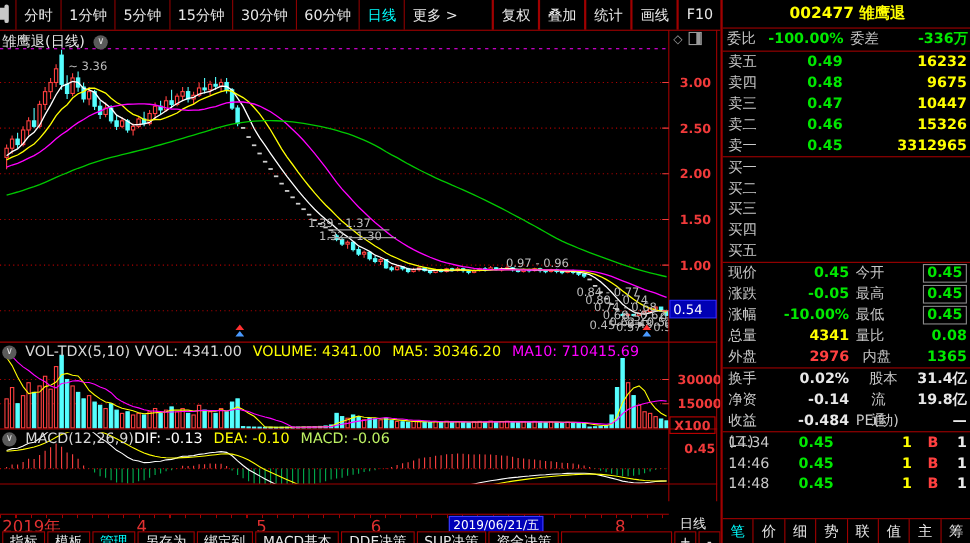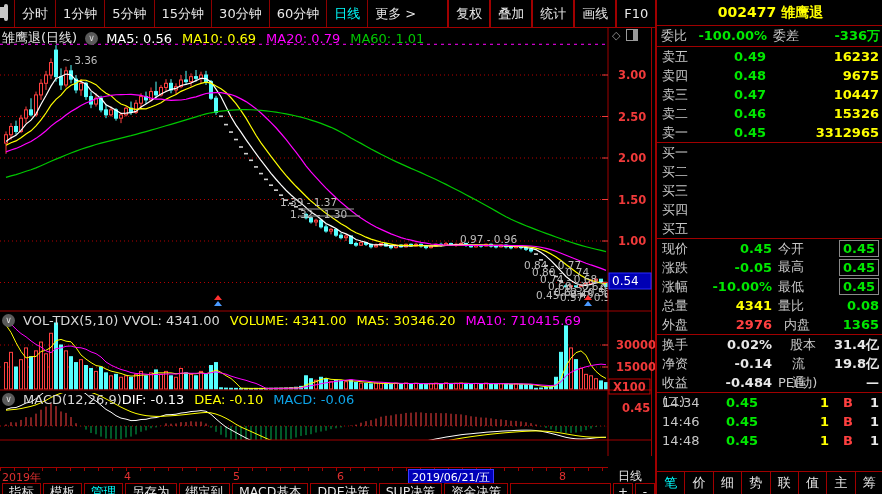--- a/index.html
+++ b/index.html
@@ -23,21 +23,21 @@
   #vol-header{top:286px;}
   #macd-header{top:365px;}
   .corner-icons{position:absolute;left:612px;top:2px;color:#9a9a9a;font-size:11px;display:flex;gap:6px;z-index:5;}
   .mini-split{width:10px;height:10px;border:1px solid #9a9a9a;position:relative;display:inline-block;}
   .mini-split::after{content:"";position:absolute;right:0;top:0;bottom:0;width:4px;background:#9a9a9a;}
   
   #xaxis{position:absolute;left:0;top:440px;width:608px;height:16px;background:#000;
          border-top:1px solid #a00000;}
   #xaxis .ticks{position:absolute;left:0;top:0;width:100%;height:3px;
       background:repeating-linear-gradient(90deg,#a00000 0 1px,transparent 1px 14px);}
-  .x-label{position:absolute;top:2px;color:#e03030;font-size:11px;white-space:nowrap;}
+  .x-label{position:absolute;top:2px;color:#e03030;font-size:15px;white-space:nowrap;text-decoration:underline;}
   #cursor-date{position:absolute;top:1px;background:#0000b8;color:#fff;font-size:11px;padding:0 3px;border:1px solid #3a3aff;}
   #period-label{position:absolute;left:608px;top:441px;width:44px;height:15px;color:#e8e8e8;font-size:12px;text-align:center;z-index:5;}
   
   #tabrow{position:absolute;left:0;top:456px;width:655px;height:18px;display:flex;background:#000;}
   .btab{border:1px solid #a00000;border-left-width:1px;margin-left:2px;padding:0 6px;font-size:12.5px;color:#e8e8e8;display:flex;align-items:center;white-space:nowrap;}
   .btab.active{color:#00ffff;}
   .btab-spacer{flex:1;border:1px solid #a00000;margin-left:2px;}
   .pm-btn{width:18px;border:1px solid #a00000;margin-left:2px;color:#e8e8e8;display:flex;align-items:center;justify-content:center;}
   
   #rpanel{position:absolute;left:655px;top:0;width:227px;height:494px;background:#000;border-left:2px solid #a00000;
@@ -629,35 +629,34 @@
         <text x="612" y="258" fill="#ffffff" font-size="12">0.54</text>
         <polygon points="218,268 214,273 222,273" fill="#ff3030"></polygon>
         <polygon points="218,274 214,279 222,279" fill="#4a9aff"></polygon>
         <polygon points="588,268 584,273 592,273" fill="#ff3030"></polygon>
         <polygon points="588,274 584,279 592,279" fill="#4a9aff"></polygon>
       </svg>
 
     <div class="pane-header" id="main-header">
       <span style="color:#e8e8e8;">雏鹰退(日线)</span>
       <span class="dd-circle">∨</span>
-      <span id="ma-labels"><span style="color: rgb(255, 255, 255); margin-right: 10px;">MA5: 0.56</span><span style="color: rgb(255, 255, 0); margin-right: 10px;">MA10: 0.69</span><span style="color: rgb(255, 0, 255); margin-right: 10px;">MA20: 0.79</span><span style="color: rgb(0, 200, 0); margin-right: 10px;">MA60: 1.01</span></span>
     </div>
     <div class="corner-icons">
       <span>◇</span>
       <span class="mini-split"></span>
     </div>
 
     <div class="pane-header" id="vol-header">
       <span class="dd-circle">∨</span>
       <span id="vol-labels"><span style="color: rgb(216, 216, 216); margin-right: 10px;">VOL-TDX(5,10) VVOL: 4341.00</span><span style="color: rgb(255, 255, 0); margin-right: 10px;">VOLUME: 4341.00</span><span style="color: rgb(255, 255, 0); margin-right: 10px;">MA5: 30346.20</span><span style="color: rgb(255, 0, 255); margin-right: 10px;">MA10: 710415.69</span></span>
     </div>
 
     <div class="pane-header" id="macd-header">
       <span class="dd-circle">∨</span>
-      <span id="macd-labels"><span style="color: rgb(216, 216, 216); margin-right: 0;">MACD(12,26,9)</span><span style="color: rgb(255, 255, 255); margin-right: 10px;">DIF: -0.13</span><span style="color: rgb(255, 255, 0); margin-right: 10px; text-align: center;">DEA: -0.10</span><span style="color: #0ea5e9; margin-right: 10px;">MACD: -0.06</span></span>
+      <span id="macd-labels"><span style="color: rgb(216, 216, 216); margin-right: 0;">MACD(12,26,9)</span><span style="color: rgb(255, 255, 255); margin-right: 10px;">DIF: -0.13</span><span style="color: rgb(255, 255, 0); margin-right: 10px; text-align: center;">DEA: -0.10</span><span style="color: #bef264; margin-right: 10px;">MACD: -0.06</span></span>
     </div>
 
     <div id="xaxis">
       <div class="ticks"></div>
       <span id="x-labels-holder"><span class="x-label" style="left: 2px;">2019年</span><span class="x-label" style="left: 124px;">4</span><span class="x-label" style="left: 233px;">5</span><span class="x-label" style="left: 337px;">6</span><span class="x-label" style="left: 559px;">8</span></span>
       <span id="cursor-date" style="left: 408px;">2019/06/21/五</span>
     </div>
     <div id="period-label">日线</div>
 
     <div id="tabrow">

